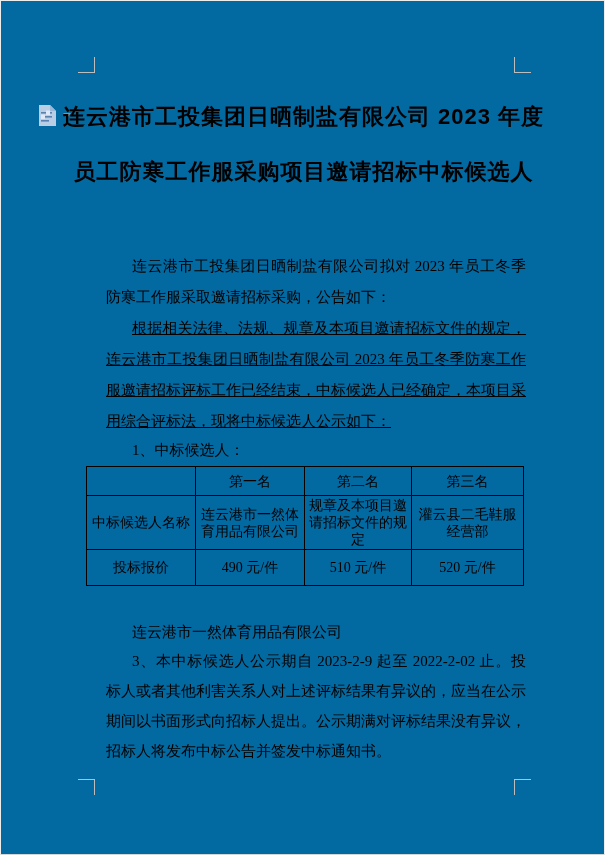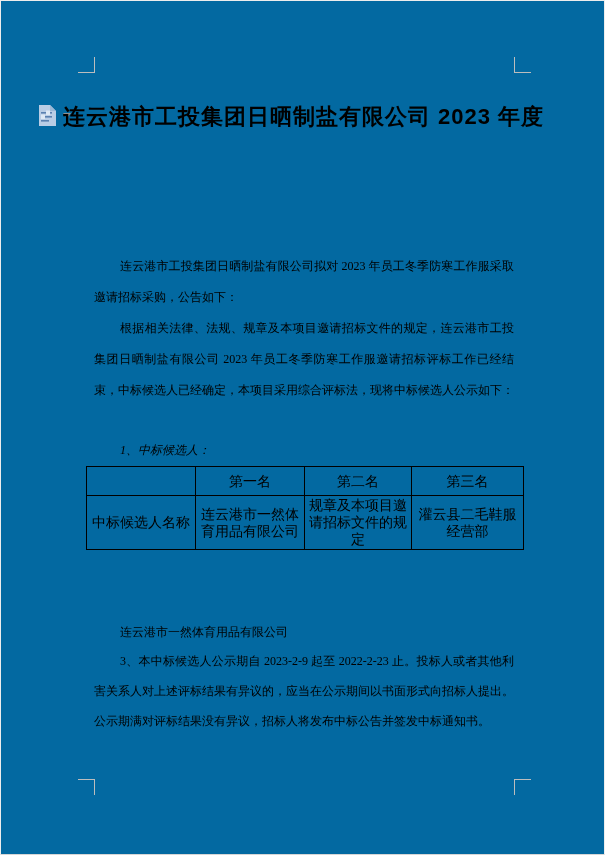--- a/index.html
+++ b/index.html
@@ -66,30 +66,30 @@
   .doc-title .line {
     display: block;
     height: 55px;
     line-height: 55px;
     white-space: nowrap;
   }
 
   
   .bodytext {
     position: absolute;
-    left: 93px;
+    left: 105px;
     width: 420px;
-    font-size: 12px;
+    font-size: 15px;
     line-height: 31px;
     text-align: justify;
   }
   .indent { text-indent: 26px; }
   #p-intro  { top: 250px; }
-  #p-basis  { top: 312px; }
-  #p-item1  { top: 434px; line-height: 30px; font-style: italic; }
+  #p-basis  { top: 312px; text-decoration: underline; }
+  #p-item1  { top: 434px; line-height: 30px; }
   #p-item2h { top: 586px; line-height: 30px; }
   #p-item2v { top: 616px; line-height: 30px; }
   #p-item3  { top: 645px; line-height: 30px; }
 
   
   table.bid-table {
     position: absolute;
     left: 85px;
     top: 465px;
     border-collapse: collapse;
@@ -128,20 +128,21 @@
         <rect x="4" y="16" width="8" height="1.6" fill="#5b81b0"></rect>
         <rect x="9" y="6.5" width="4" height="4.5" fill="#dde8f4"></rect>
         <rect x="4" y="10.5" width="4" height="4.5" fill="#dde8f4"></rect>
       </svg>
     </span>
     <span class="caret"></span>
   </div>
 
   <div class="doc-title">
     <span class="line">连云港市工投集团日晒制盐有限公司 2023 年度</span>
+    <span class="line">员工防寒工作服采购项目邀请招标中标候选人</span>
   </div>
 
   <div class="bodytext indent" id="p-intro">连云港市工投集团日晒制盐有限公司拟对 2023 年员工冬季防寒工作服采取邀请招标采购，公告如下：</div>
   <div class="bodytext indent" id="p-basis">根据相关法律、法规、规章及本项目邀请招标文件的规定，连云港市工投集团日晒制盐有限公司 2023 年员工冬季防寒工作服邀请招标评标工作已经结束，中标候选人已经确定，本项目采用综合评标法，现将中标候选人公示如下：</div>
   <div class="bodytext indent" id="p-item1">1、中标候选人：</div>
 
   <table class="bid-table">
     <colgroup>
       <col style="width:109px">
       <col style="width:109px">
@@ -154,19 +155,25 @@
         <td>第一名</td>
         <td>第二名</td>
         <td>第三名</td>
       </tr>
       <tr class="name-row">
         <td>中标候选人名称</td>
         <td>连云港市一然体育用品有限公司</td>
         <td>规章及本项目邀请招标文件的规定</td>
         <td>灌云县二毛鞋服经营部</td>
       </tr>
+      <tr class="price-row">
+        <td>投标报价</td>
+        <td>490 元/件</td>
+        <td>510 元/件</td>
+        <td>520 元/件</td>
+      </tr>
     </tbody>
   </table>
 
   <div class="bodytext indent" id="p-item2v">连云港市一然体育用品有限公司</div>
-  <div class="bodytext indent" id="p-item3">3、本中标候选人公示期自 2023-2-9 起至 2022-2-23 止。投标人或者其他利害关系人对上述评标结果有异议的，应当在公示期间以书面形式向招标人提出。公示期满对评标结果没有异议，招标人将发布中标公告并签发中标通知书。</div>
+  <div class="bodytext indent" id="p-item3">3、本中标候选人公示期自 2023-2-9 起至 2022-2-02 止。投标人或者其他利害关系人对上述评标结果有异议的，应当在公示期间以书面形式向招标人提出。公示期满对评标结果没有异议，招标人将发布中标公告并签发中标通知书。</div>
 
 </div>
 
 </body></html>

